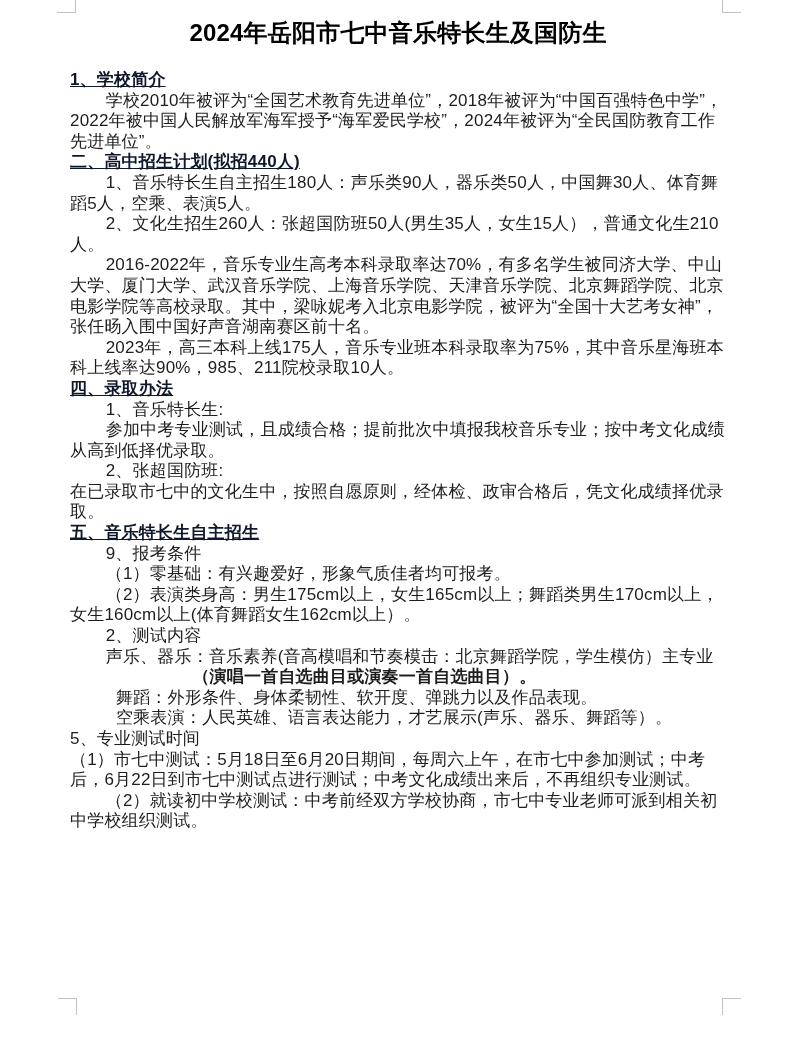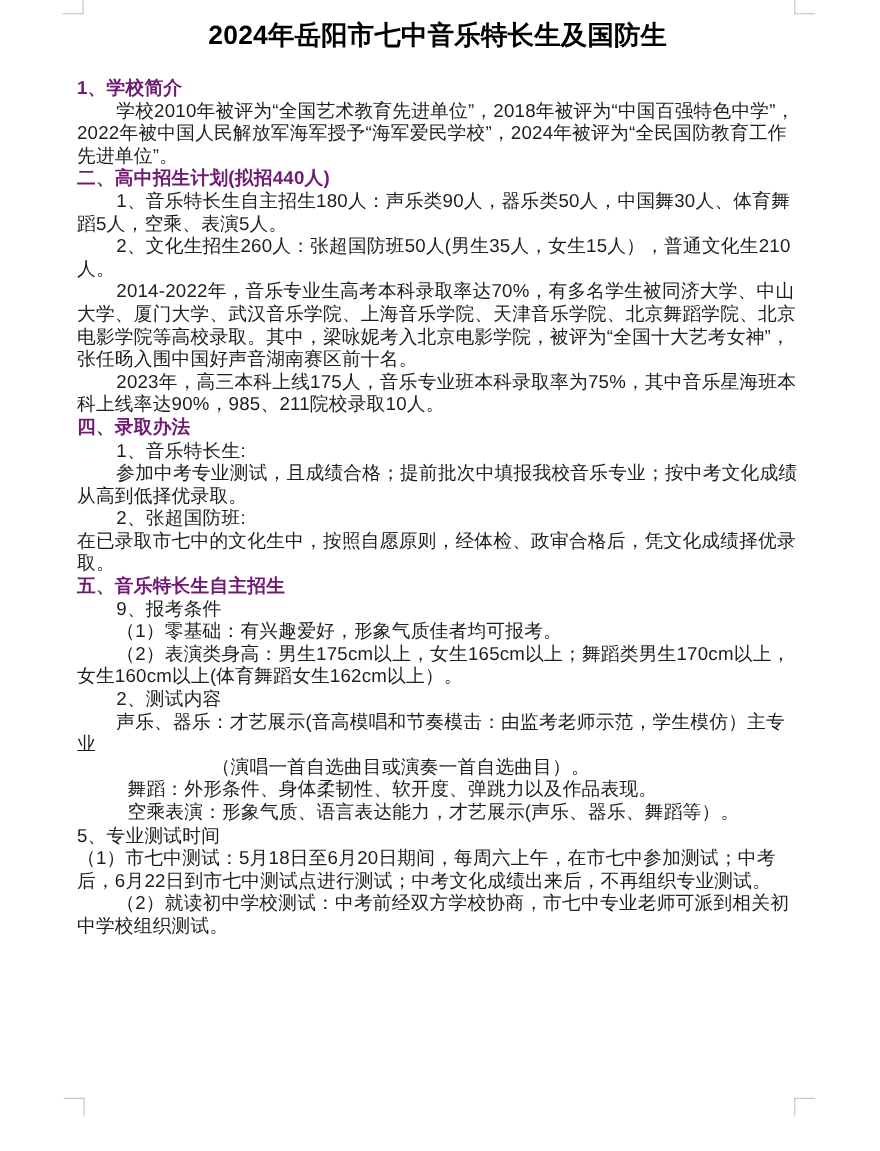--- a/index.html
+++ b/index.html
@@ -36,25 +36,25 @@
   .title {
     text-align: center;
     font-weight: 700;
     color: #000;
     font-size: 24px;
     line-height: 38px;
   }
   .title-gap { height: 2px; }
   .body-block { margin-top: 16px; }
   .p, .h { margin: 0; }
-  .h { font-weight: 700; color: #701a75; }
+  .h { font-weight: 700; color: #0f172a; text-decoration: underline; }
   .i0 { text-indent: 0; }
   .i2 { text-indent: 2.1em; }
   .i27 { text-indent: 2.7em; }
-  .i72 { text-indent: 7.2em; }
+  .i72 { text-indent: 7.2em; font-weight: bold; }
 </style>
 </head>
 <body>
 
 <div class="page">
 
   <div class="crop crop-tl"></div>
   <div class="crop crop-tr"></div>
   <div class="crop crop-bl"></div>
   <div class="crop crop-br"></div>
@@ -63,35 +63,35 @@
 
     <div class="title">2024年岳阳市七中音乐特长生及国防生</div>
     <div class="title-gap"></div>
 
     <div class="body-block">
       <p class="h i0">1、学校简介</p>
       <p class="p i2">学校2010年被评为“全国艺术教育先进单位”，2018年被评为“中国百强特色中学”，2022年被中国人民解放军海军授予“海军爱民学校”，2024年被评为“全民国防教育工作先进单位”。</p>
       <p class="h i0">二、高中招生计划(拟招440人)</p>
       <p class="p i2">1、音乐特长生自主招生180人：声乐类90人，器乐类50人，中国舞30人、体育舞蹈5人，空乘、表演5人。</p>
       <p class="p i2">2、文化生招生260人：张超国防班50人(男生35人，女生15人），普通文化生210人。</p>
-      <p class="p i2">2014-2022年，音乐专业生高考本科录取率达70%，有多名学生被同济大学、中山大学、厦门大学、武汉音乐学院、上海音乐学院、天津音乐学院、北京舞蹈学院、北京电影学院等高校录取。其中，梁咏妮考入北京电影学院，被评为“全国十大艺考女神”，张任旸入围中国好声音湖南赛区前十名。</p>
+      <p class="p i2">2016-2022年，音乐专业生高考本科录取率达70%，有多名学生被同济大学、中山大学、厦门大学、武汉音乐学院、上海音乐学院、天津音乐学院、北京舞蹈学院、北京电影学院等高校录取。其中，梁咏妮考入北京电影学院，被评为“全国十大艺考女神”，张任旸入围中国好声音湖南赛区前十名。</p>
       <p class="p i2">2023年，高三本科上线175人，音乐专业班本科录取率为75%，其中音乐星海班本科上线率达90%，985、211院校录取10人。</p>
       <p class="h i0">四、录取办法</p>
       <p class="p i2">1、音乐特长生:</p>
       <p class="p i2">参加中考专业测试，且成绩合格；提前批次中填报我校音乐专业；按中考文化成绩从高到低择优录取。</p>
       <p class="p i2">2、张超国防班:</p>
       <p class="p i0">在已录取市七中的文化生中，按照自愿原则，经体检、政审合格后，凭文化成绩择优录取。</p>
       <p class="h i0">五、音乐特长生自主招生</p>
       <p class="p i2">9、报考条件</p>
       <p class="p i2">（1）零基础：有兴趣爱好，形象气质佳者均可报考。</p>
       <p class="p i2">（2）表演类身高：男生175cm以上，女生165cm以上；舞蹈类男生170cm以上，女生160cm以上(体育舞蹈女生162cm以上）。</p>
       <p class="p i2">2、测试内容</p>
-      <p class="p i2">声乐、器乐：才艺展示(音高模唱和节奏模击：由监考老师示范，学生模仿）主专业</p>
+      <p class="p i2">声乐、器乐：音乐素养(音高模唱和节奏模击：北京舞蹈学院，学生模仿）主专业</p>
       <p class="p i72">（演唱一首自选曲目或演奏一首自选曲目）。</p>
       <p class="p i27">舞蹈：外形条件、身体柔韧性、软开度、弹跳力以及作品表现。</p>
-      <p class="p i27">空乘表演：形象气质、语言表达能力，才艺展示(声乐、器乐、舞蹈等）。</p>
+      <p class="p i27">空乘表演：人民英雄、语言表达能力，才艺展示(声乐、器乐、舞蹈等）。</p>
       <p class="p i0">5、专业测试时间</p>
       <p class="p i0">（1）市七中测试：5月18日至6月20日期间，每周六上午，在市七中参加测试；中考后，6月22日到市七中测试点进行测试；中考文化成绩出来后，不再组织专业测试。</p>
       <p class="p i2">（2）就读初中学校测试：中考前经双方学校协商，市七中专业老师可派到相关初中学校组织测试。</p>
     </div>
 
   </div>
 </div>
 
 </body></html>

